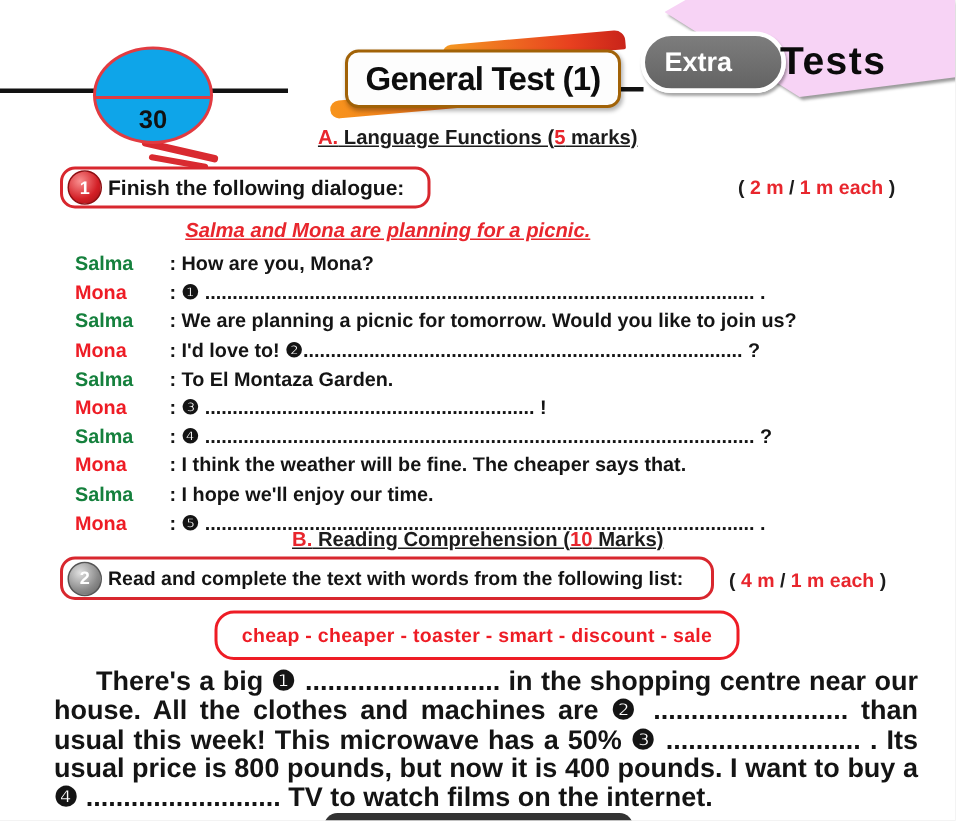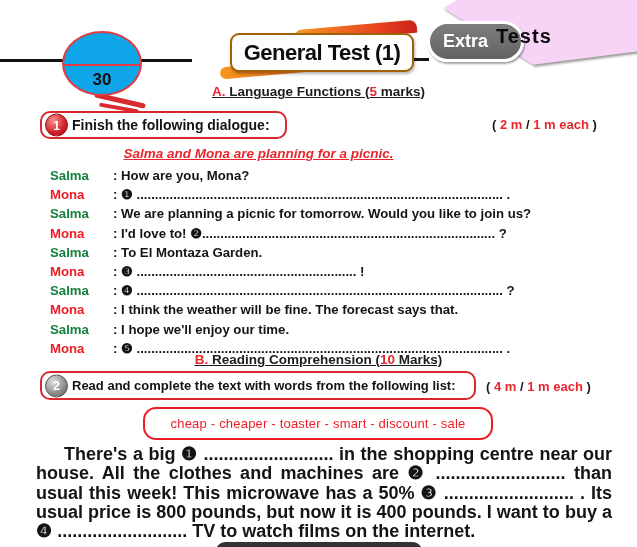--- a/index.html
+++ b/index.html
@@ -28,21 +28,21 @@
   }
   .ribbon{position:absolute;left:437px;top:0;width:200px;height:66px;z-index:1;filter:drop-shadow(2px 2px 1px #9a9a9a);}
   .ribbon-pink{width:100%;height:100%;background:#f7d3f5;
     clip-path:polygon(3% 12%, 10% 0%, 100% 0%, 100% 78%, 48% 98%);}
   .extra-pill{
     position:absolute;left:427px;top:21px;width:97px;height:41px;border-radius:22px;
     background:linear-gradient(180deg,#7d7d7d,#636363);border:3px solid #ffffff;z-index:2;
     box-shadow:1px 2px 2px rgba(0,0,0,.35);display:flex;align-items:center;box-sizing:border-box;padding-left:13px;
   }
   .extra-label{color:#ffffff;font-size:18px;font-weight:bold;}
-  .tests-label{position:absolute;left:496px;top:25px;z-index:3;font-size:20px;font-weight:bold;color:#0b0b0b;letter-spacing:1px;}
+  .tests-label{position:absolute;left:520px;top:25px;z-index:3;font-size:26px;font-weight:bold;color:#0b0b0b;letter-spacing:1px;}
   .red-ornament{position:absolute;left:94px;top:98px;width:52px;height:5px;background:#d92a30;border-radius:4px;transform:rotate(13deg);}
   .red-ornament2{position:absolute;left:99px;top:106px;width:40px;height:4px;background:#d92a30;border-radius:4px;transform:rotate(10deg);}
   
   .section-head{position:absolute;left:0;right:0;text-align:center;font-size:13.5px;font-weight:bold;}
   .section-head .inner{text-decoration:underline;}
   .red{color:#e8262d;}
   .sec-a{top:84px;}
   .sec-b{top:352px;}
   
   .qbox{
@@ -69,21 +69,21 @@
   }
   .dialogue{position:absolute;left:50px;top:166px;width:575px;}
   .drow{display:flex;font-size:13.2px;font-weight:bold;line-height:19.2px;white-space:nowrap;}
   .drow .speaker{width:63px;flex:none;color:#15803d;}
   .drow.mona .speaker{color:#ee1c25;}
   .drow .line-text{flex:1;overflow:hidden;color:#141414;}
   
   .word-box{
     position:absolute;left:143px;top:407px;width:350px;height:33px;box-sizing:border-box;
     border:2.5px solid #ee1c25;border-radius:13px;display:flex;align-items:center;justify-content:center;
-    color:#ee1c25;font-size:13px;font-weight:normal;letter-spacing:0.2px;
+    color:#ee1c25;font-size:13px;font-weight:bold;letter-spacing:0.2px;
   }
   .passage{
     position:absolute;left:36px;top:445px;width:576px;
     font-size:18px;font-weight:bold;line-height:19.3px;text-align:justify;text-indent:28px;color:#141414;
   }
   .next-box-fragment{position:absolute;left:216px;top:542px;width:206px;height:9px;background:#333333;border-radius:9px 9px 0 0;}
 </style>
 </head>
 <body>
 
@@ -151,21 +151,21 @@
     <div class="drow mona">
         <span class="speaker">Mona</span>
         <span class="line-text">: ❸ ............................................................ !</span>
       </div>
     <div class="drow salma">
         <span class="speaker">Salma</span>
         <span class="line-text">: ❹ .................................................................................................... ?</span>
       </div>
     <div class="drow mona">
         <span class="speaker">Mona</span>
-        <span class="line-text">: I think the weather will be fine. The forecast says that.</span>
+        <span class="line-text">: I think the weather will be fine. The cheaper says that.</span>
       </div>
     <div class="drow salma">
         <span class="speaker">Salma</span>
         <span class="line-text">: I hope we'll enjoy our time.</span>
       </div>
     <div class="drow mona">
         <span class="speaker">Mona</span>
         <span class="line-text">: ❺ .................................................................................................... .</span>
       </div>
   </div>

